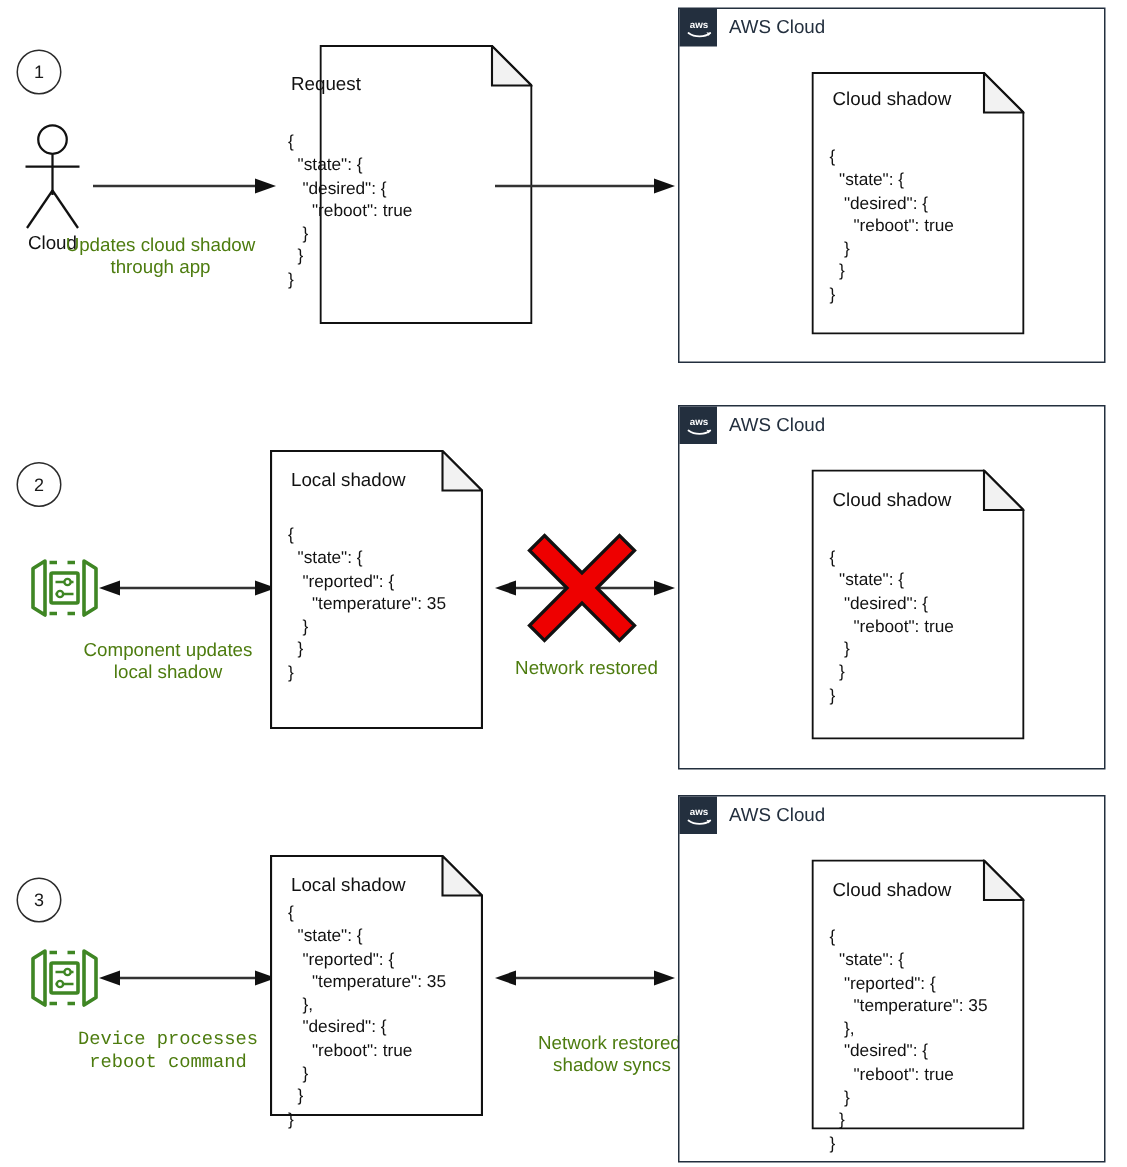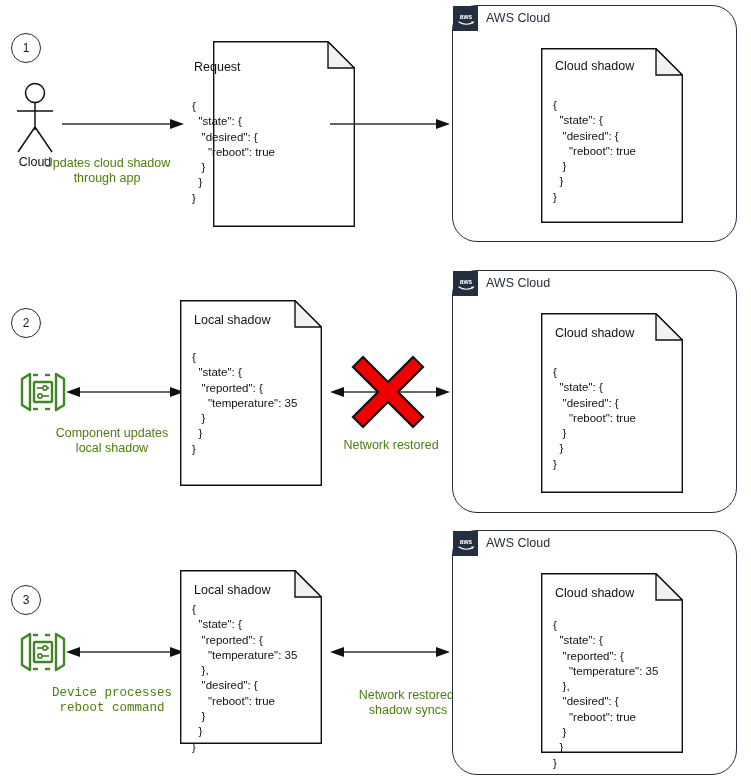--- a/index.html
+++ b/index.html
@@ -1,21 +1,21 @@
 <!DOCTYPE html>
 <html><head>
 <meta charset="utf-8">
 <style>
   html,body{margin:0;padding:0;background:#ffffff;}
   body{
     width:751px;height:778px;position:relative;overflow:hidden;
     font-family:"Liberation Sans","DejaVu Sans",sans-serif;
     color:#000000;
   }
-  .abs{position:absolute;border-radius:25px;}
+  .abs{position:absolute;}
 
   
   .step-circle{
     width:30px;height:30px;border:1.4px solid #2b2b2b;border-radius:50%;
     display:flex;align-items:center;justify-content:center;
     font-size:12px;color:#1a1a1a;background:#fff;box-sizing:border-box;
   }
 
   
   .actor{width:54px;height:78px;}
@@ -75,21 +75,21 @@
 
 <div class="abs" style="left:62px;top:114px;">
   <svg width="122" height="20" viewBox="0 0 122 20">
     <line x1="0" y1="10" x2="110" y2="10" stroke="#333" stroke-width="1.6"></line>
     <polygon points="122,10 108,5 108,15" fill="#111"></polygon>
   </svg>
 </div>
 <div class="abs edge-label" style="left:32px;top:156px;width:150px;">Updates cloud shadow
 through app</div>
 
-<div class="abs doc" style="left:180px;top:41px;width:142px;height:186px;padding-left:33px;">
+<div class="abs doc" style="left:180px;top:30px;width:142px;height:186px;padding-left:33px;">
   <svg width="142" height="186" viewBox="0 0 142 186">
     <path d="M0.7,0.7 L115,0.7 L141.3,27 L141.3,185.3 L0.7,185.3 Z" fill="#ffffff" stroke="#111" stroke-width="1.4" stroke-linejoin="miter"></path>
     <path d="M115,0.7 L141.3,27 L115,27 Z" fill="#f2f2f2" stroke="#111" stroke-width="1.4"></path>
   </svg>
   <div class="doc-title" style="left:14px;top:19px;">Request</div>
   <div class="doc-json" style="left:12px;top:58px;">{
   "state": {
    "desired": {
      "reboot": true
    }

